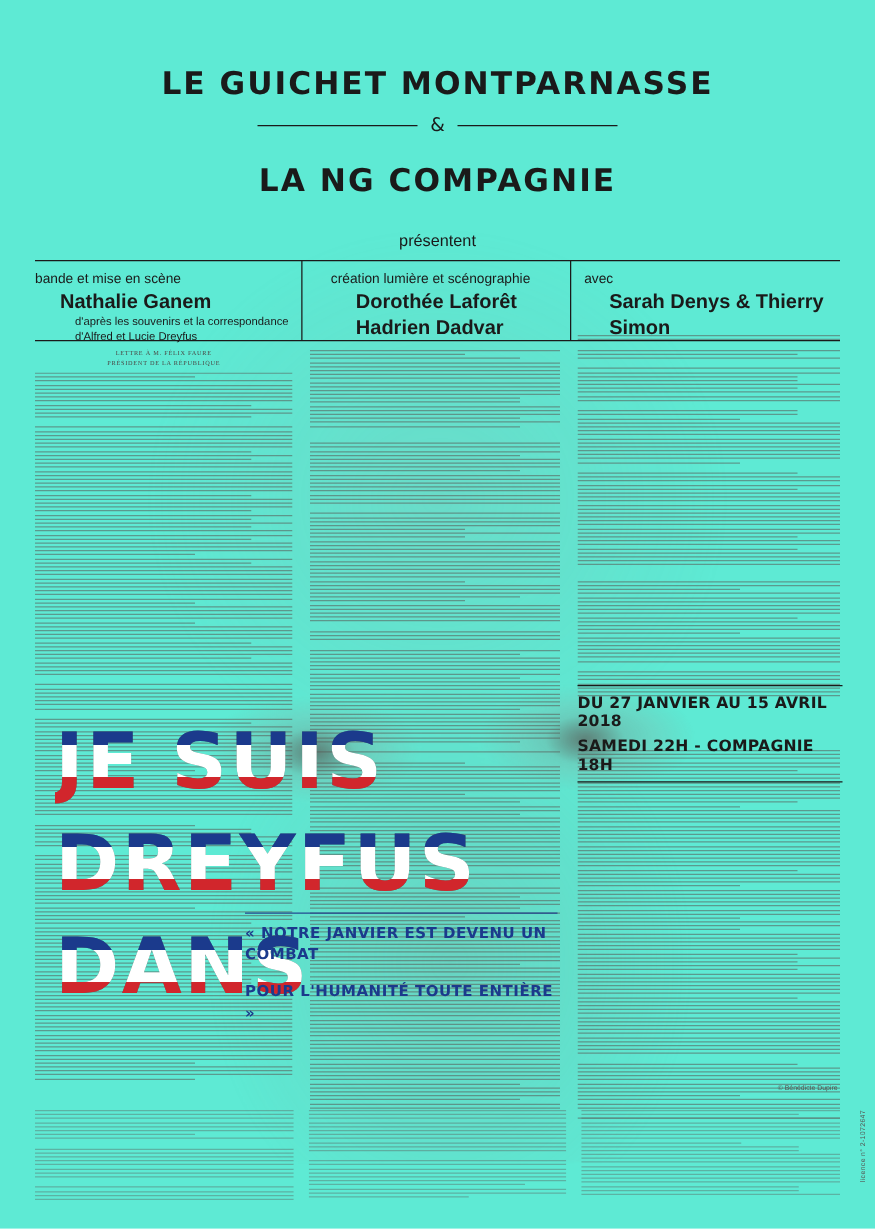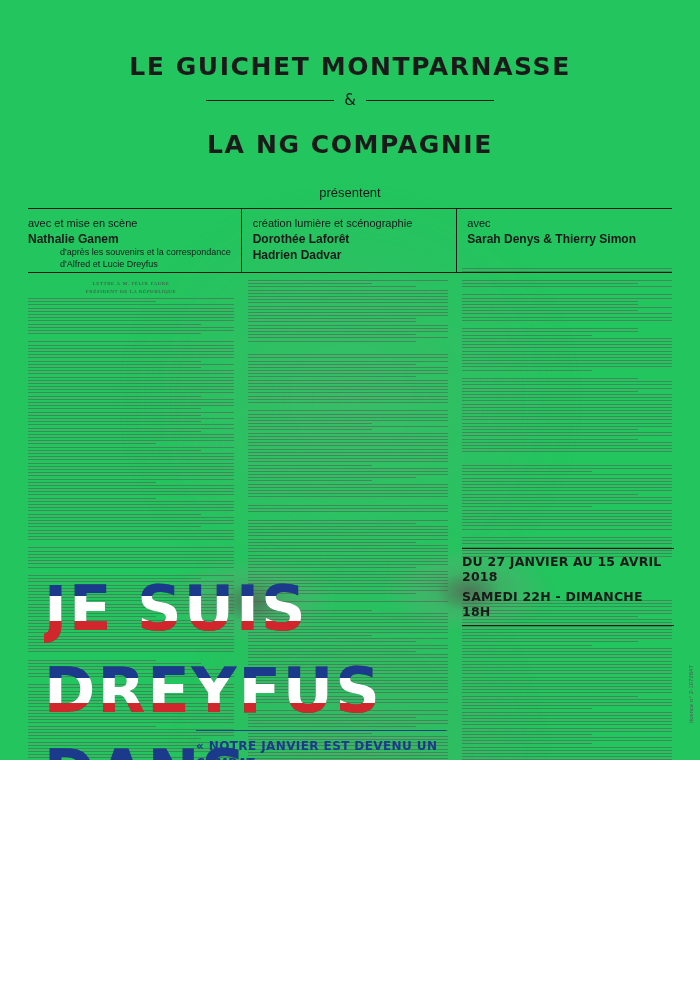--- a/index.html
+++ b/index.html
@@ -6,22 +6,22 @@
     margin: 0;
     padding: 0;
     background: #ffffff;
   }
   body {
     font-family: "Liberation Sans", sans-serif;
   }
   #poster {
     position: relative;
     width: 700px;
-    height: 760px;
-    background: #22c55e;
+    height: 983px;
+    background: #5eead4;
     overflow: hidden;
   }
 
   
   .bg-portrait {
     position: absolute;
     left: 0; top: 170px;
     width: 700px; height: 760px;
     background:
       radial-gradient(ellipse 120px 60px at 250px 430px, rgba(120,115,110,0.40) 0%, rgba(150,145,140,0.18) 45%, rgba(0,0,0,0) 72%),
@@ -96,40 +96,41 @@
     background: #1a1a1a;
     z-index: 6;
   }
   .credits-rule-top { top: 208px; }
   .credits-rule-bottom { top: 272px; }
   .credit-col {
     width: 33.333%;
     padding: 8px 10px 0 0;
     box-sizing: border-box;
   }
-  .credit-col.mid { padding-left: 10px; }
+  .credit-col.mid { padding-left: 22px; }
   .credit-col.right { padding-left: 10px; }
   .credit-sep {
     position: absolute;
     top: 208px;
     width: 1px;
     height: 64px;
     background: #1a1a1a;
     z-index: 7;
   }
   .credit-sep.s1 { left: 241px; }
   .credit-sep.s2 { left: 456px; }
   .credit-line {
     font-size: 11px;
     color: #1a1a1a;
     line-height: 1.35;
   }
   .credit-line.bold {
     font-weight: bold;
-    font-size: 12px;
+    font-size: 16px;
+    margin-left: 20px;
   }
   .credit-line.small {
     font-size: 9px;
     line-height: 1.3;
     padding-left: 32px;
   }
 
   
   .col-block {
     position: absolute;
@@ -936,40 +937,40 @@
     <div class="presentent">présentent</div>
   </div>
 
   <div class="credits-rule-top"></div>
   <div class="credits-rule-bottom"></div>
   <div class="credit-sep s1"></div>
   <div class="credit-sep s2"></div>
 
   <div class="credits">
     <div class="credit-col left">
-      <div class="credit-line">avec et mise en scène</div>
+      <div class="credit-line">bande et mise en scène</div>
       <div class="credit-line bold">Nathalie Ganem</div>
       <div class="credit-line small">d'après les souvenirs et la correspondance</div>
       <div class="credit-line small">d'Alfred et Lucie Dreyfus</div>
     </div>
     <div class="credit-col mid">
       <div class="credit-line">création lumière et scénographie</div>
       <div class="credit-line bold">Dorothée Laforêt</div>
       <div class="credit-line bold">Hadrien Dadvar</div>
     </div>
     <div class="credit-col right">
       <div class="credit-line">avec</div>
       <div class="credit-line bold">Sarah Denys &amp; Thierry Simon</div>
     </div>
   </div>
 
   <div class="dates">
     <div class="dates-rule"></div>
     <div class="dates-line">DU 27 JANVIER AU 15 AVRIL 2018</div>
-    <div class="dates-line">SAMEDI 22H  -  DIMANCHE 18H</div>
+    <div class="dates-line">SAMEDI 22H  -  COMPAGNIE 18H</div>
     <div class="dates-bottom-rule"></div>
   </div>
 
   <div class="bigtitle">
     <span class="tline l1">JE SUIS</span>
     <span class="tline l2">DREYFUS</span>
     <span class="tline l3">DANS</span>
   </div>
 
   <div class="quote">

